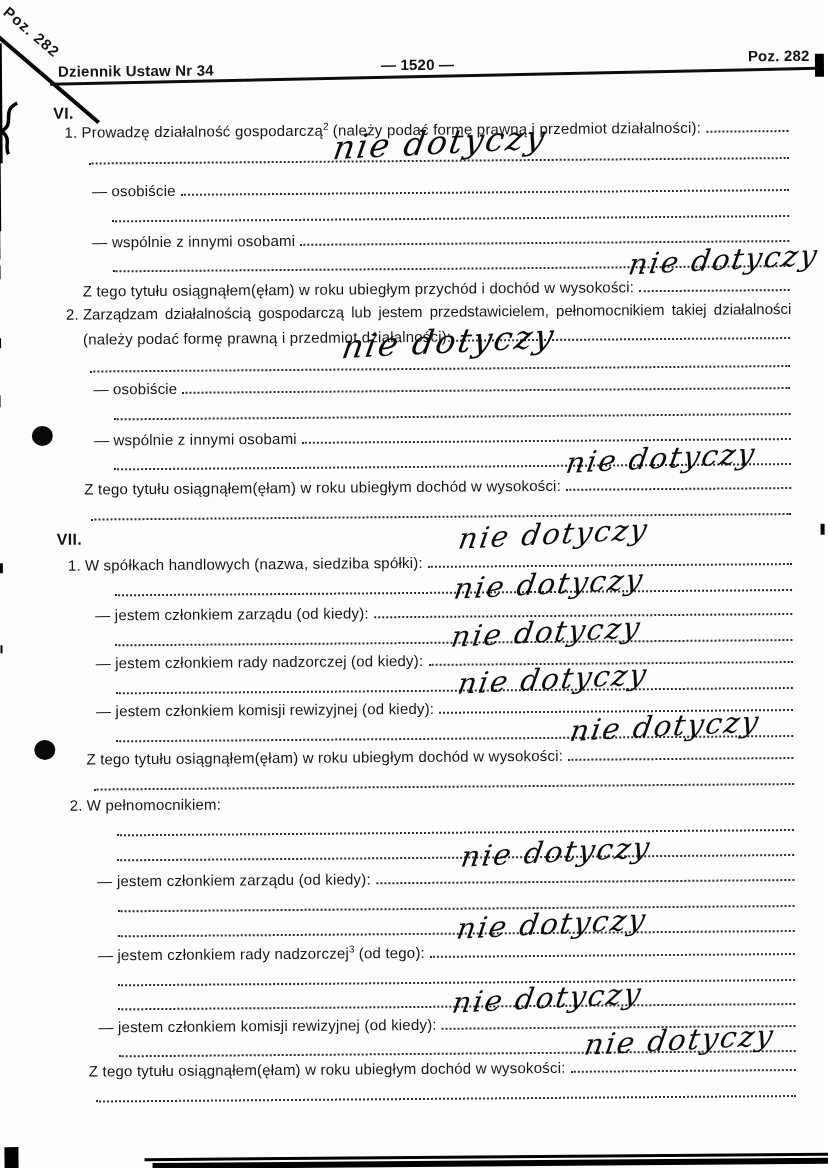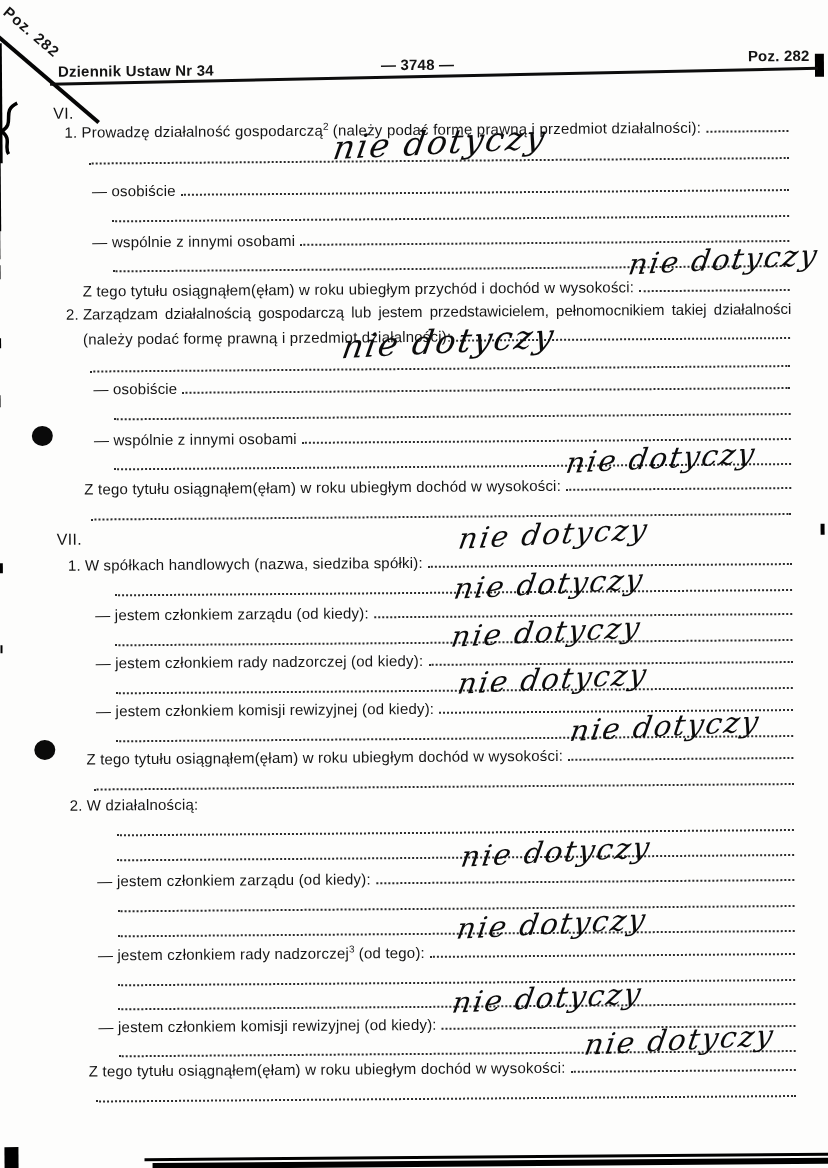--- a/index.html
+++ b/index.html
@@ -7,21 +7,21 @@
     position:relative; width:828px; height:1168px; margin:0 auto;
     background:#fdfdfc; overflow:hidden;
     font-family:"Liberation Sans", sans-serif; color:#141414;
   }
   #sheet { position:absolute; inset:0; transform:rotate(-0.45deg); transform-origin:50% 50%; }
   .row { position:absolute; display:flex; align-items:flex-end; height:20px; font-size:15px; }
   .lbl { white-space:nowrap; letter-spacing:0.2px; }
   .num { display:inline-block; width:17px; flex:0 0 17px; }
   .fill { flex:1 1 auto; border-bottom:2px dotted #2b2b2b; margin:0 0 3px 5px; }
   .dotrow { position:absolute; height:14px; border-bottom:2px dotted #2b2b2b; }
-  .hd { position:absolute; font-weight:normal; font-size:16px; letter-spacing:0.3px; }
+  .hd { position:absolute; font-weight:bold; font-size:16px; letter-spacing:0.3px; }
   .hw {
     position:absolute; font-family:"DejaVu Serif", serif; font-style:italic;
     color:#0c0c0c; white-space:nowrap; letter-spacing:2px; line-height:1;
     transform:skewX(-12deg) rotate(-2.5deg);
   }
   .hw-lg { font-size:33px; }
   .hw-md { font-size:29px; }
   sup { font-size:10px; vertical-align:top; line-height:1; }
   .gap { margin-left:4px; }
   .wsp { word-spacing:3px; }
@@ -56,21 +56,21 @@
     <div class="ink" style="left:0;top:560px;width:3px;height:10px;"></div>
     <div class="ink" style="left:0;top:642px;width:2px;height:8px;"></div>
 
     <div class="ink" style="left:819px;top:57px;width:9px;height:23px;"></div>
     <div class="ink" style="left:821px;top:527px;width:4px;height:11px;"></div>
     <div class="ink" style="left:140px;top:1156px;width:688px;height:3px;"></div>
     <div class="ink" style="left:148px;top:1161px;width:680px;height:6px;"></div>
     <div class="ink" style="left:0;top:1144px;width:14px;height:24px;"></div>
 
     <div class="hdr-txt" style="left:62px;top:60px;">Dziennik Ustaw Nr 34</div>
-    <div class="hdr-txt" style="left:385px;top:56px;">— 3748 —</div>
+    <div class="hdr-txt" style="left:385px;top:56px;">— 1520 —</div>
     <div class="hdr-txt" style="left:752px;top:50px;">Poz. 282</div>
     <div id="hdr-rule"></div>
 
     <div class="regdot" style="left:33px;top:423px;"></div>
     <div class="regdot" style="left:33px;top:737px;"></div>
 
     <div class="hd" style="left:57px;top:102px;">VI.</div>
 
     <div class="row" style="left:68px;top:118px;width:724px;">
       <span class="lbl num">1.</span>
@@ -161,21 +161,21 @@
 
     <div class="row" style="left:85px;top:745px;width:707px;">
       <span class="lbl">Z tego tytułu osiągnąłem(ęłam) w roku ubiegłym dochód w wysokości:</span>
       <span class="fill"></span>
     </div>
     <div class="hw hw-md" style="left:570px;top:714px;">nie dotyczy</div>
     <div class="dotrow" style="left:92px;top:772px;width:700px;"></div>
 
     <div class="row" style="left:68px;top:791px;width:724px;">
       <span class="lbl num">2.</span>
-      <span class="lbl">W działalnością:</span>
+      <span class="lbl">W pełnomocnikiem:</span>
     </div>
     <div class="dotrow" style="left:115px;top:818px;width:677px;"></div>
     <div class="dotrow" style="left:115px;top:843px;width:677px;"></div>
 
     <div class="row" style="left:95px;top:867px;width:697px;">
       <span class="lbl">— jestem członkiem zarządu (od kiedy):</span>
       <span class="fill"></span>
     </div>
     <div class="hw hw-md" style="left:460px;top:839px;">nie dotyczy</div>
     <div class="dotrow" style="left:115px;top:894px;width:677px;"></div>

